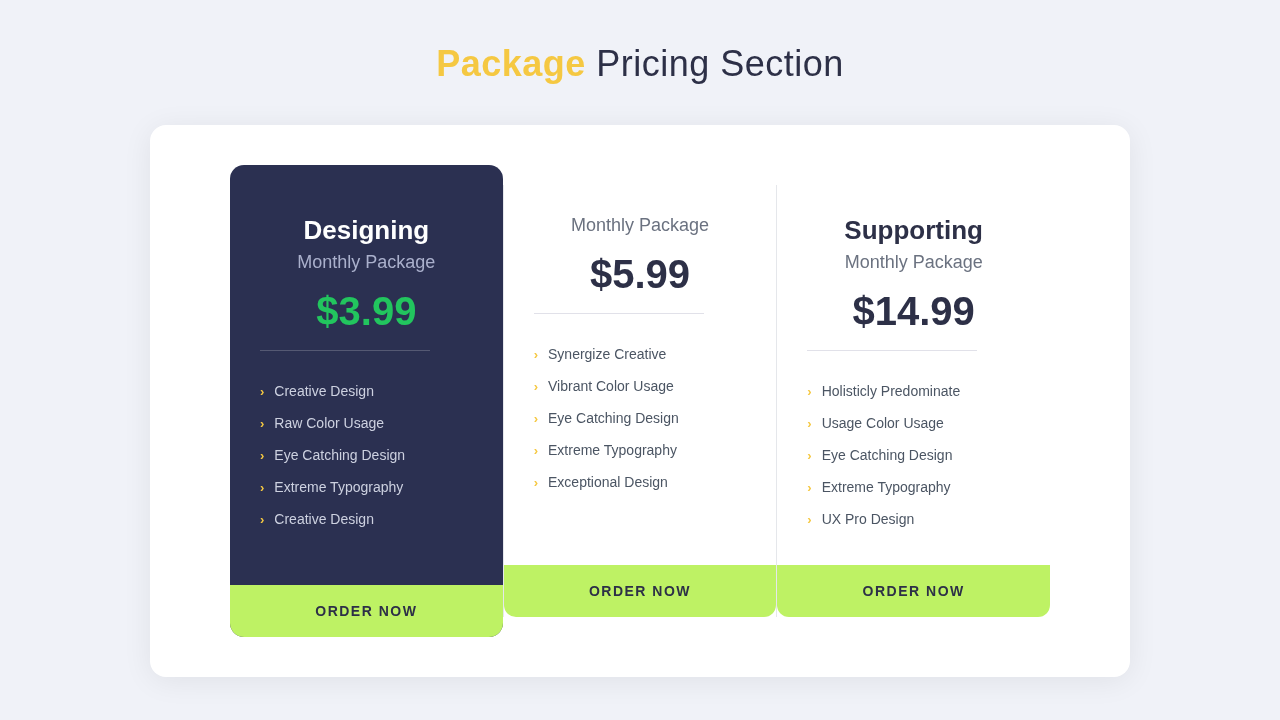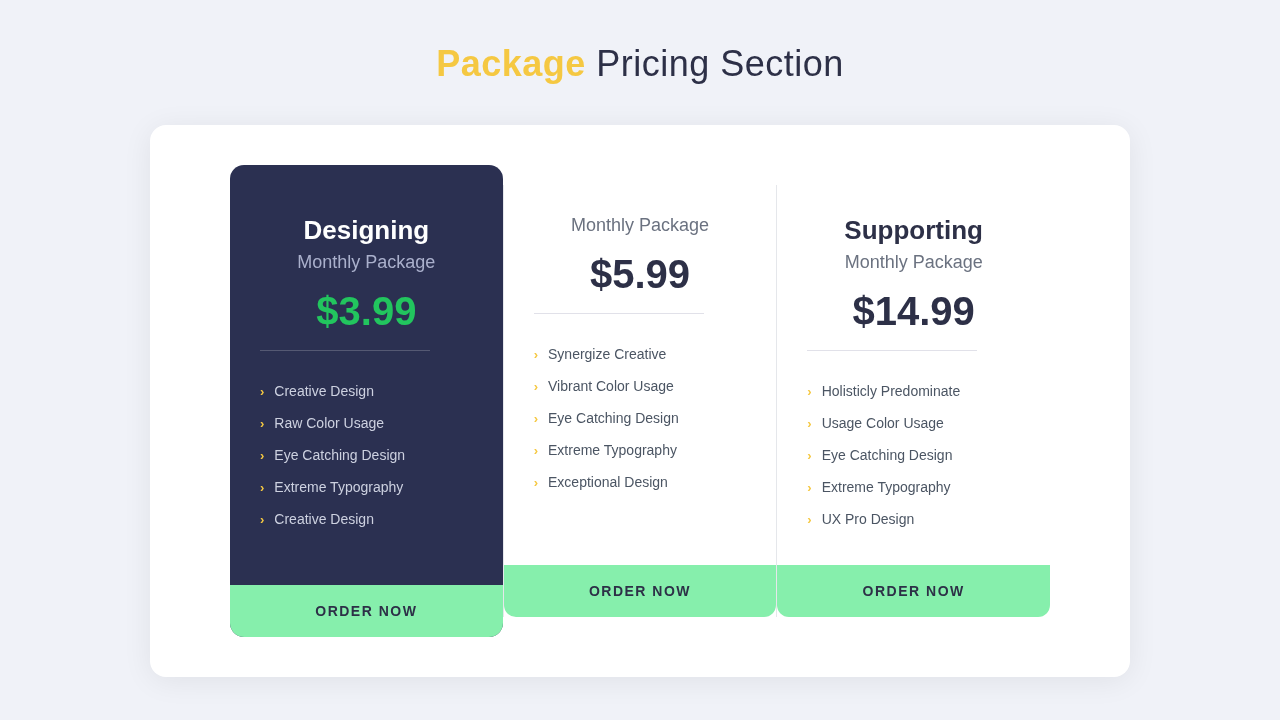--- a/index.html
+++ b/index.html
@@ -146,21 +146,21 @@
       color: #f5c842;
       font-size: 13px;
       font-weight: 700;
     }
 
     .order-btn {
       width: calc(100% + 60px);
       margin-left: -30px;
       margin-right: -30px;
       padding: 18px 0;
-      background: #86efac;
+      background: #bef264;
       color: #2d3047;
       font-size: 14px;
       font-weight: 700;
       letter-spacing: 1.5px;
       border: none;
       cursor: pointer;
       text-align: center;
       border-bottom-left-radius: 12px;
       border-bottom-right-radius: 12px;
       margin-top: auto;

